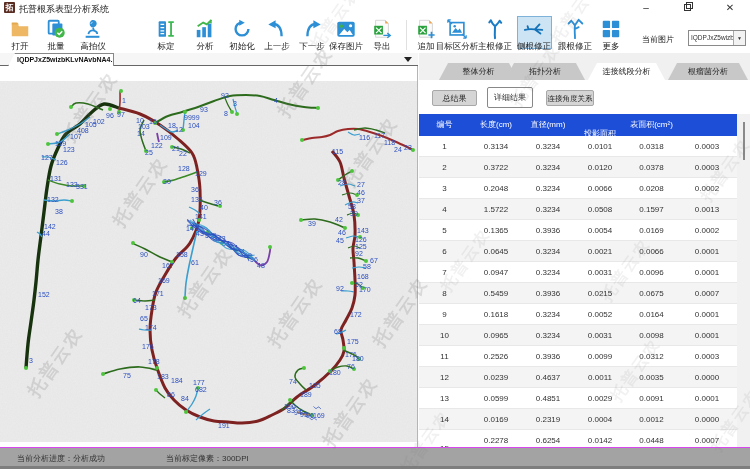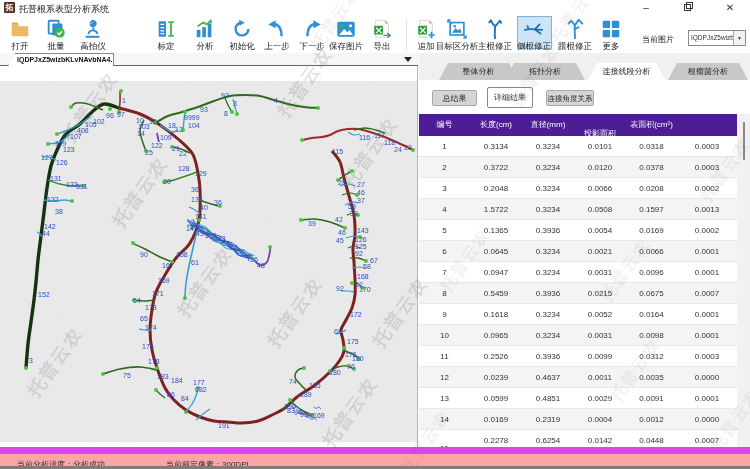--- a/index.html
+++ b/index.html
@@ -21,29 +21,29 @@
 #filetab { position:absolute; left:8px; top:0px; width:106px; height:13px; background:#fff; border:1px solid #888; border-bottom:none; clip-path:polygon(7px 0, 100% 0, 100% 100%, 0 100%); font-size:7px; font-weight:bold; color:#111; line-height:12px; padding-left:8px; white-space:nowrap; overflow:hidden; }
 #tsarrow { position:absolute; left:404px; top:4px; width:0; height:0; border-left:4px solid transparent; border-right:4px solid transparent; border-top:5px solid #222; }
 #viewer { position:absolute; left:0; top:66px; width:418px; height:381px; background:#fff; border-right:1px solid #b5b5b5; overflow:hidden; }
 #scanimg { position:absolute; left:0; top:15px; width:417px; height:361px; background:#ececec; }
 #rpanel { position:absolute; left:419px; top:53px; width:331px; height:394px; background:#f0f0f0; }
 .rtab { position:absolute; top:10px; height:17px; background:#c8c8c8; clip-path:polygon(9px 0, calc(100% - 9px) 0, 100% 100%, 0 100%); font-size:8px; color:#222; text-align:center; line-height:17px; }
 .rtab.active { background:#fff; }
 #btnrow { position:absolute; left:0px; top:27px; width:331px; height:61px; background:#fff; }
 .gbtn { position:absolute; background:#d5d5d5; border:1px solid #a8a8a8; border-radius:2px; font-size:8px; color:#222; text-align:center; white-space:nowrap; }
 .wbtn { position:absolute; background:#fff; border:1px solid #888; border-radius:2px; font-size:8px; color:#222; text-align:center; white-space:nowrap; }
-#thead { position:absolute; left:419px; top:114px; width:318px; height:22px; background:#4c1d95; color:#fff; font-size:8px; }
+#thead { position:absolute; left:419px; top:114px; width:318px; height:22px; background:#1d4ed8; color:#fff; font-size:8px; }
 #thead .hc { position:absolute; text-align:center; }
 #tbody { position:absolute; left:419px; top:136px; width:318px; height:315px; background:#fff; font-size:8px; color:#333; }
 .trow { position:absolute; left:0; width:318px; height:21px; border-bottom:1px solid #e8e8e8; background:#fff; }
 .trow.alt { background:#f4f4f4; }
 .tc { position:absolute; top:0; height:21px; line-height:21px; text-align:center; }
 #scrollbar { position:absolute; left:737px; top:114px; width:13px; height:337px; background:#f1f1f1; }
 #sthumb { position:absolute; left:6px; top:8px; width:2px; height:38px; background:#8a8a8a; }
-#statusbar { position:absolute; left:0; top:447px; width:750px; height:19px; background:#fca5a5; border-top:7px solid #d946ef; font-size:8px; color:#333; }
+#statusbar { position:absolute; left:0; top:447px; width:750px; height:19px; background:#a3a3a3; border-top:1px solid #d946ef; font-size:8px; color:#333; }
 #darkbar { position:absolute; left:0; top:466px; width:750px; height:3px; background:#7e7e7e; }
 .wm { position:absolute; font-size:16px; font-weight:bold; color:rgba(120,120,120,0.10); transform:rotate(-55deg); letter-spacing:2px; white-space:nowrap; pointer-events:none; z-index:50; }
 </style>
 </head>
 <body>
 <div id="app">
 
   <div id="titlebar">
     <div id="titleicon">拓</div>
     <div id="titletext">托普根系表型分析系统</div>

